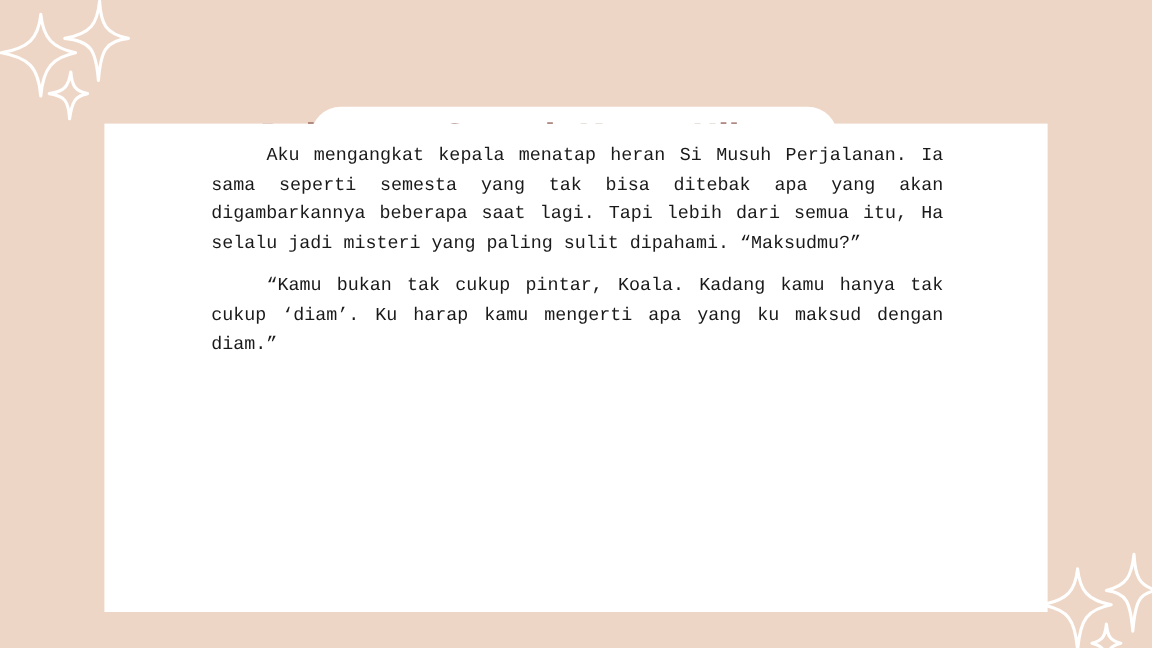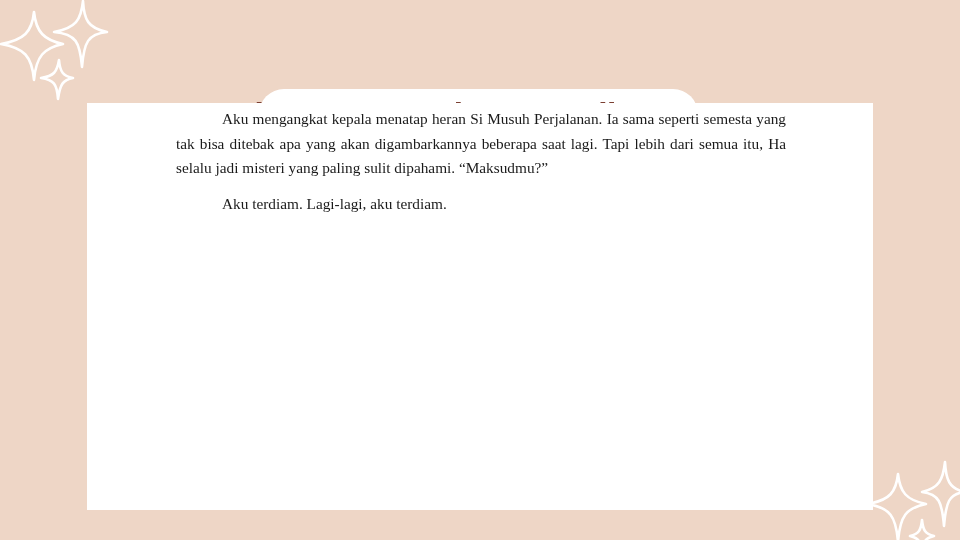--- a/index.html
+++ b/index.html
@@ -45,22 +45,22 @@
       position: absolute;
       left: 87px;
       top: 103px;
       width: 786px;
       height: 407px;
       background: #ffffff;
       box-sizing: border-box;
       padding: 4px 87px 0 135px;
     }
     .doc p {
-      margin: 0 0 11px 0;
-      font-family: Liberation Serif, serif;
+      margin: 10px 0 11px 0;
+      font-family: Liberation Mono, monospace;
       font-size: 15.3px;
       line-height: 24.5px;
       color: #1a1a1a;
       text-align: justify;
       text-indent: 46px;
       margin-left: -46px;
       width: 610px;
     }
     .doc p.last-justify {
       text-align-last: justify;
@@ -79,21 +79,21 @@
     <path d="M59 60 C60 72 63 76 73 78 C63 80 60 84 58 99 C57 84 54 80 41 78 C54 76 57 72 59 60 Z"></path>
   </g>
 </svg>
 
 <div class="title-pill">
   <span class="title-text">Beberapa Contoh Karya Hilma :</span>
 </div>
 
 <div class="doc">
   <p class="last-justify" style="text-align-last:left;">Aku mengangkat kepala menatap heran Si Musuh Perjalanan. Ia sama seperti semesta yang tak bisa ditebak apa yang akan digambarkannya beberapa saat lagi. Tapi lebih dari semua itu, Ha selalu jadi misteri yang paling sulit dipahami. “Maksudmu?”</p>
-  <p>Aku terdiam. Lagi-lagi, aku terdiam.</p>
+  <p>“Kamu bukan tak cukup pintar, Koala. Kadang kamu hanya tak cukup ‘diam’. Ku harap kamu mengerti apa yang ku maksud dengan diam.”</p>
 </div>
 
 <svg class="sparkle" style="left:872px;top:460px;" width="88" height="80" viewBox="0 0 88 80">
   <g fill="none" stroke="#ffffff" stroke-width="2.6" stroke-linejoin="round">
 
     <path d="M26 14 C28 32 34 40 54 44 C34 48 28 56 26 82 C24 56 18 48 -4 44 C18 40 24 32 26 14 Z"></path>
 
     <path d="M73 2 C74 20 77 28 92 32 C77 34 74 42 72 66 C70 42 67 34 50 32 C67 28 71 20 73 2 Z"></path>
 
     <path d="M50 60 C51 70 53 74 62 76 C53 78 51 82 50 92 C49 82 47 78 38 76 C47 74 49 70 50 60 Z"></path>

